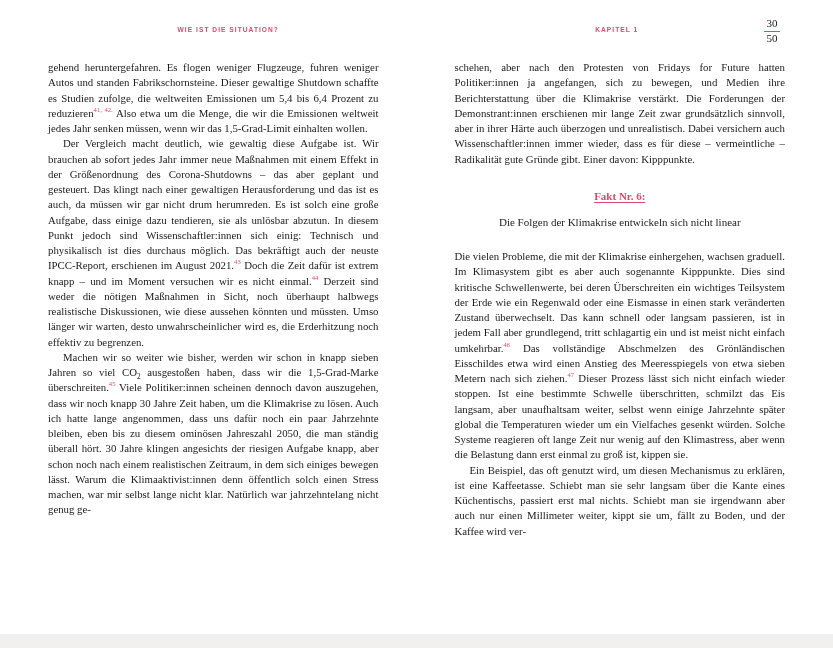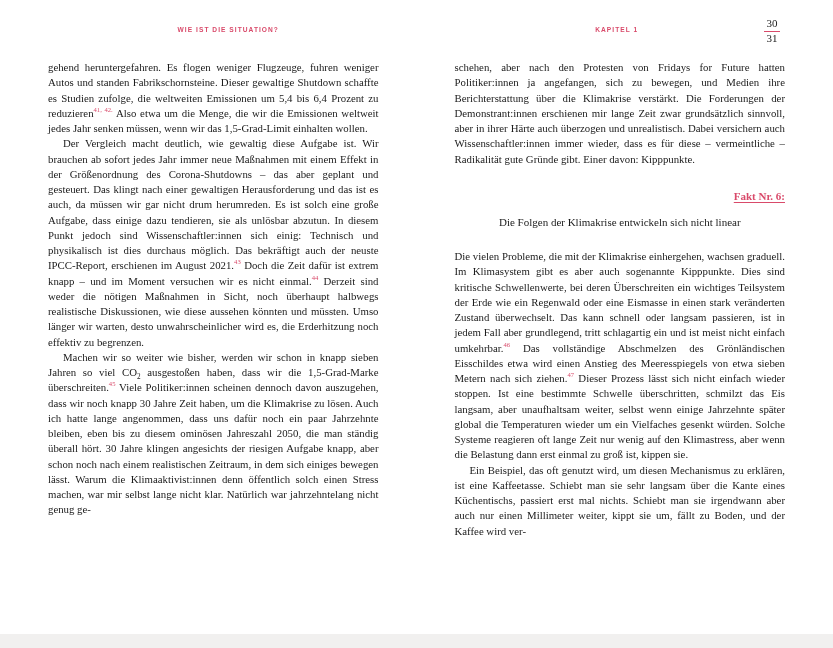--- a/index.html
+++ b/index.html
@@ -113,21 +113,20 @@
     text-align: center;
   }
   .fact-label {
     font-family: "Liberation Serif", serif;
     font-size: 11px;
     font-weight: 700;
     color: #d94a6a;
     text-decoration: underline;
     text-underline-offset: 2px;
     margin-bottom: 11px;
-    text-align: right;
   }
   .fact-title {
     font-family: "Liberation Serif", serif;
     font-size: 11px;
     font-weight: 400;
     color: #1a1a1a;
     line-height: 14px;
   }
 </style>
 </head>
@@ -145,21 +144,21 @@
         <p class="ind"><span>Machen wir so weiter wie bisher, werden wir schon in knapp sieben Jahren so viel CO</span><sub>2</sub> <span>ausgestoßen haben, dass wir die 1,5-Grad-Marke überschreiten.</span><sup>45</sup> <span>Viele Politiker:innen scheinen dennoch davon auszugehen, dass wir noch knapp 30 Jahre Zeit haben, um die Klimakrise zu lösen. Auch ich hatte lange angenommen, dass uns dafür noch ein paar Jahrzehnte bleiben, eben bis zu diesem ominösen Jahreszahl 2050, die man ständig überall hört. 30 Jahre klingen angesichts der riesigen Aufgabe knapp, aber schon noch nach einem realistischen Zeitraum, in dem sich einiges bewegen lässt. Warum die Klimaaktivist:innen denn öffentlich solch einen Stress machen, war mir selbst lange nicht klar. Natürlich war jahrzehntelang nicht genug ge-</span></p>
       </div>
     </div>
 
     <div class="col right">
       <div class="runhead right">KAPITEL 1</div>
 
       <div class="folio">
         <div>30</div>
         <div class="rule"></div>
-        <div>31</div>
+        <div>50</div>
       </div>
 
       <div class="body">
         <p>schehen, aber nach den Protesten von Fridays for Future hatten Politiker:innen ja angefangen, sich zu bewegen, und Medien ihre Berichterstattung über die Klimakrise verstärkt. Die Forderungen der Demonstrant:innen erschienen mir lange Zeit zwar grundsätzlich sinnvoll, aber in ihrer Härte auch überzogen und unrealistisch. Dabei versichern auch Wissenschaftler:innen immer wieder, dass es für diese – vermeintliche – Radikalität gute Gründe gibt. Einer davon: Kipppunkte.</p>
 
         <div class="fact-block">
           <div class="fact-label">Fakt Nr. 6:</div>
           <div class="fact-title">Die Folgen der Klimakrise entwickeln sich nicht linear</div>
         </div>
 

